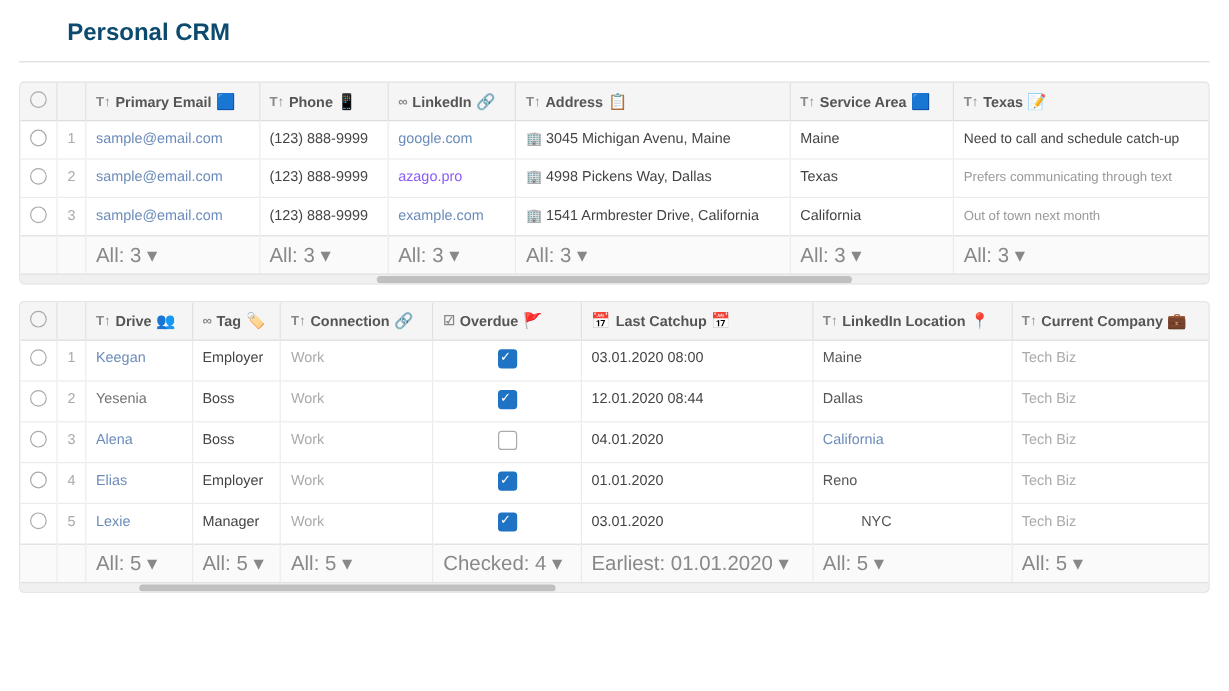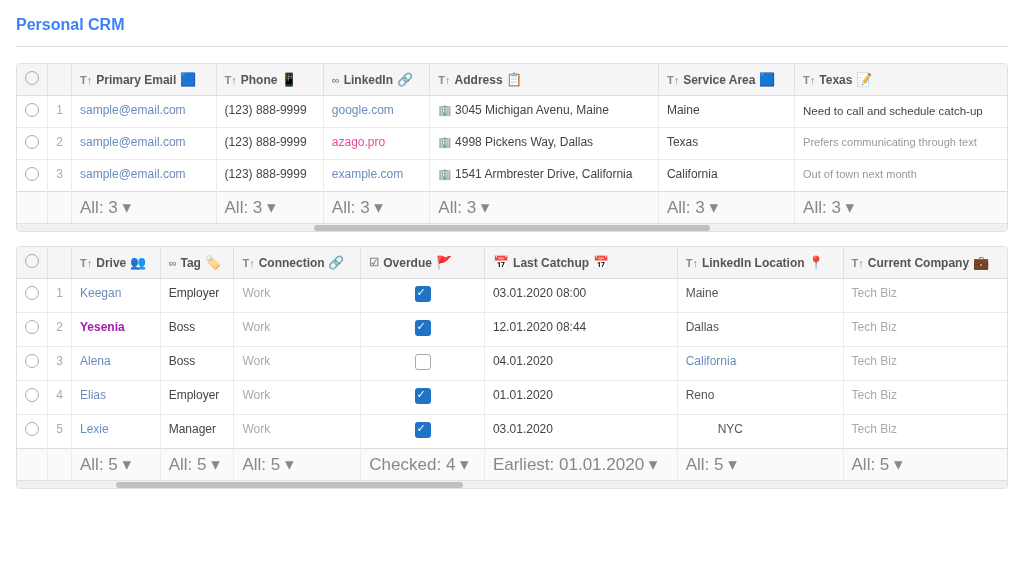--- a/index.html
+++ b/index.html
@@ -4,24 +4,25 @@
   <style>
     * { box-sizing: border-box; margin: 0; padding: 0; }
     body {
       font-family: -apple-system, BlinkMacSystemFont, 'Segoe UI', sans-serif;
       font-size: 13px;
       background: #fff;
       color: #333;
       padding: 16px;
     }
     h1 {
-      font-size: 16px;
+      font-size: 20px;
       font-weight: 700;
       margin-bottom: 12px;
-      color: #3b82f6;
+      color: #0c4a6e;
+      margin-left: 40px;
     }
     hr {
       border: none;
       border-top: 1px solid #ddd;
       margin-bottom: 16px;
     }
     .table-container {
       border: 1px solid #e0e0e0;
       border-radius: 4px;
       overflow: hidden;
@@ -212,21 +213,21 @@
       <span class="notes-text">Need to call and schedule catch-up</span>
     </td>
   </tr>
         <tr>
     <td class="checkbox-col">
       <span style="display:inline-block;width:14px;height:14px;border:1.5px solid #aaa;border-radius:50%;"></span>
     </td>
     <td class="row-num" style="color:#aaa;">2</td>
     <td style="color:#6b8cba;">sample@email.com</td>
     <td>(123) 888-9999</td>
-    <td style="color:#ec4899;">azago.pro</td>
+    <td style="color:#8b5cf6;">azago.pro</td>
     <td>
       <span class="addr-icon">🏢</span>4998 Pickens Way, Dallas
     </td>
     <td>Texas</td>
     <td><span class="notes-gray">Prefers communicating through text</span></td>
   </tr>
         <tr>
     <td class="checkbox-col">
       <span style="display:inline-block;width:14px;height:14px;border:1.5px solid #aaa;border-radius:50%;"></span>
     </td>
@@ -330,21 +331,21 @@
     <td style="text-align:center;"><span class="check-blue"></span></td>
     <td>03.01.2020 08:00</td>
     <td style="color:#555;">Maine</td>
     <td style="color:#aaa;">Tech Biz</td>
   </tr>
         <tr>
     <td class="checkbox-col">
       <span style="display:inline-block;width:14px;height:14px;border:1.5px solid #aaa;border-radius:50%;"></span>
     </td>
     <td class="row-num" style="color:#aaa;">2</td>
-    <td style="color:#a21caf;font-weight:bold;">Yesenia</td>
+    <td style="color:#737373;">Yesenia</td>
     <td>Boss</td>
     <td style="color:#aaa;">Work</td>
     <td style="text-align:center;"><span class="check-blue"></span></td>
     <td>12.01.2020 08:44</td>
     <td style="color:#555;">Dallas</td>
     <td style="color:#aaa;">Tech Biz</td>
   </tr>
         <tr>
     <td class="checkbox-col">
       <span style="display:inline-block;width:14px;height:14px;border:1.5px solid #aaa;border-radius:50%;"></span>

